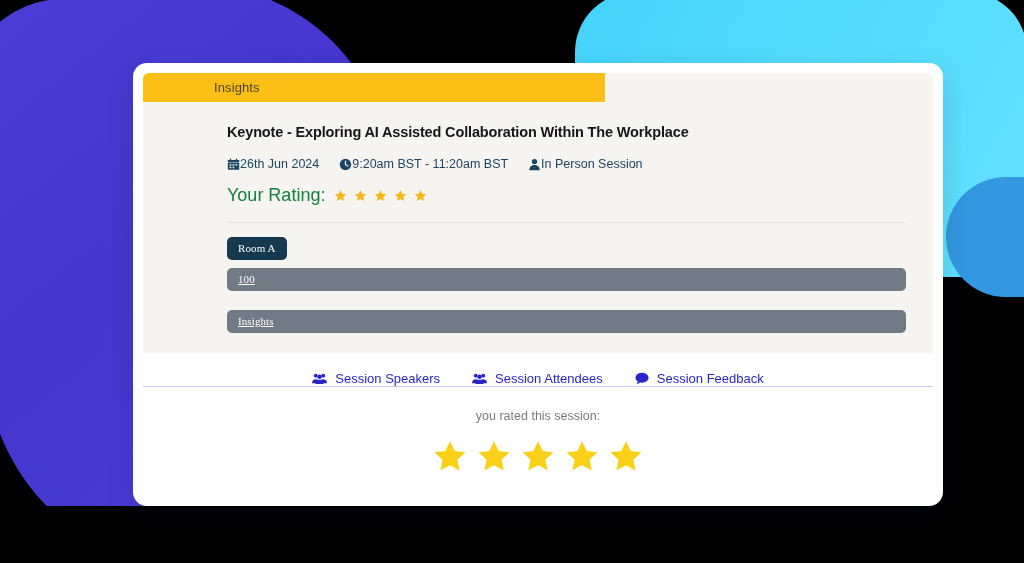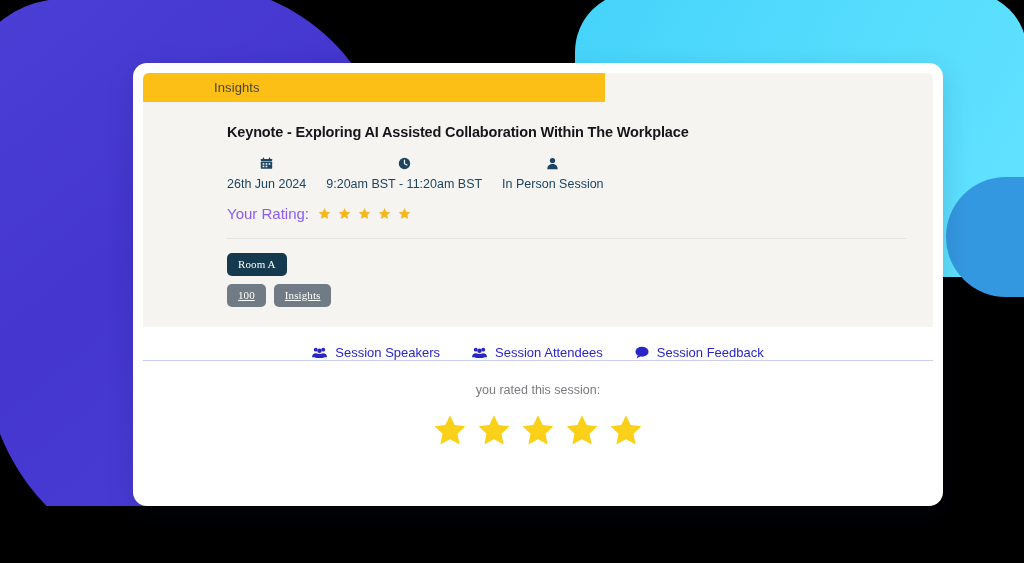--- a/index.html
+++ b/index.html
@@ -129,37 +129,35 @@
   .meta-row {
     display: flex;
     align-items: center;
     gap: 20px;
     margin-top: 17px;
   }
 
   .meta-item {
     display: flex;
     align-items: center;
-    gap: 7px;
     font-size: 12.5px;
     color: #1d4461;
     white-space: nowrap;
-    flex-direction: column;
   }
   .meta-item svg { display: block; flex: none; }
 
   .rating-row {
     display: flex;
     align-items: center;
     gap: 9px;
     margin-top: 14px;
   }
   .rating-label {
-    font-size: 15px;
-    color: #8b5cf6;
+    font-size: 18px;
+    color: #15803d;
   }
   .stars-small { display: flex; gap: 7px; }
   .stars-small svg { display: block; }
 
   .panel-divider {
     height: 1px;
     background: #e4e2dc;
     margin: 16px 27px 0 84px;
   }
 
@@ -171,21 +169,22 @@
     color: #ffffff;
     font-size: 11px;
     padding: 5px 11px 6px;
     border-radius: 5px;
     letter-spacing: .1px;
   }
 
   .tag-row-2 {
     margin-top: 8px;
     display: flex;
-    gap: 8px;
+    gap: 19px;
+    flex-direction: column;
   }
 
   .tag-grey {
     display: inline-block;
     background: #717b85;
     color: #ffffff;
     font-size: 11px;
     padding: 5px 11px 6px;
     border-radius: 5px;
     text-decoration: underline;

